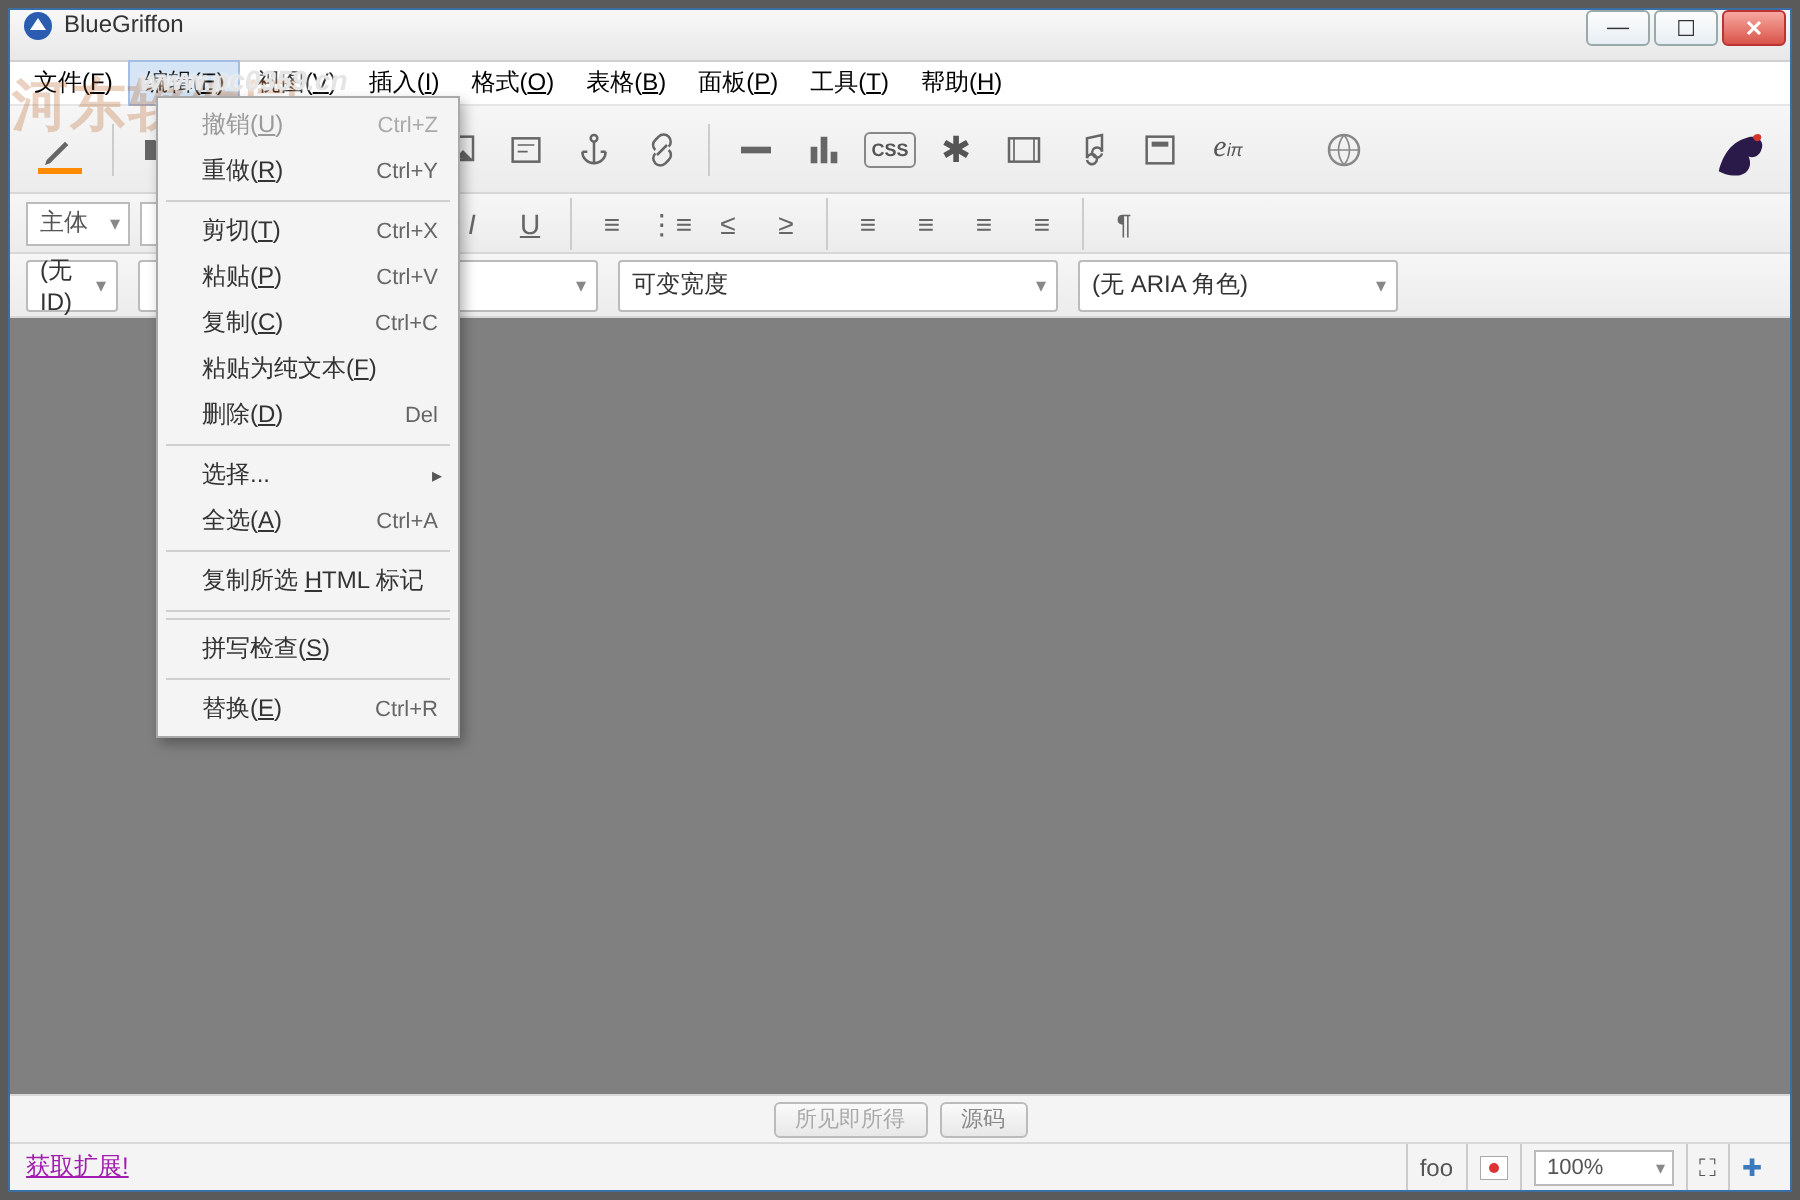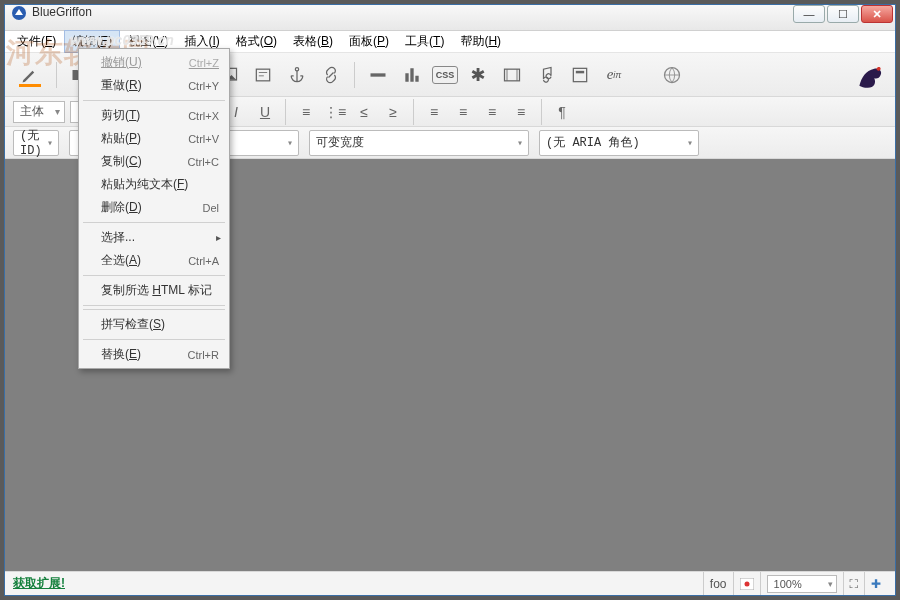--- a/index.html
+++ b/index.html
@@ -30,40 +30,40 @@
 .sep { width:1px; height:26px; background:#ccc; margin: 0 3px; }
 .griffon { margin-left:auto; width:34px; height:34px; display:flex; align-items:center; justify-content:center; }
 
 .formatbar { height: 30px; background: linear-gradient(#f6f6f6,#ececec); border-bottom:1px solid #d8d8d8; display:flex; align-items:center; padding: 0 8px; gap:5px; font-size:12px; }
 .combo { height:22px; border:1px solid #bbb; background:#fff; padding: 0 16px 0 6px; display:flex; align-items:center; font-size:12px; color:#555; position:relative; min-width:50px; }
 .combo::after { content:"▾"; position:absolute; right:4px; color:#888; font-size:10px; }
 .fbtn { width:24px; height:22px; display:flex; align-items:center; justify-content:center; color:#666; font-size:14px; }
 .fbtn.bold{font-weight:bold;} .fbtn.ital{font-style:italic;} .fbtn.uline{text-decoration:underline;}
 
 .propbar { height: 32px; background: linear-gradient(#f6f6f6,#ececec); border-bottom:1px solid #d8d8d8; display:flex; align-items:center; padding: 0 8px; gap:10px; font-size:12px; }
-.wide-combo { height:26px; border:1px solid #bbb; background:#fff; padding:0 18px 0 6px; display:flex; align-items:center; color:#333; position:relative; border-radius:2px;font-family:Liberation Mono, monospace; }
+.wide-combo { height:26px; border:1px solid #bbb; background:#fff; padding:0 18px 0 6px; display:flex; align-items:center; color:#333; position:relative; border-radius:2px; }
 .wide-combo::after { content:"▾"; position:absolute; right:5px; color:#888; font-size:10px; }
 
 .editor { flex:1; background:#808080; position:relative; }
 
 .bottombar { height: 24px; background:#f4f4f4; border-top:1px solid #d8d8d8; display:flex; align-items:center; justify-content:center; gap:6px; }
 .pillbtn { height:18px; padding:0 10px; border:1px solid #bbb; border-radius:3px; background:linear-gradient(#fafafa,#e8e8e8); font-size:11px; color:#888; display:flex; align-items:center; }
 .pillbtn.disabled { color:#aaa; }
 
 .statusbar { height: 24px; background:#f4f4f4; border-top:1px solid #d8d8d8; display:flex; align-items:center; padding: 0 8px; font-size:12px; }
-.statusbar .link { color:#15803d; text-decoration:underline;font-weight:bold; }
+.statusbar .link { color:#a21caf; text-decoration:underline; }
 .statusbar .spacer { flex:1; }
 .statusbar .seg { padding: 0 6px; color:#555; border-left:1px solid #ccc; height:100%; display:flex; align-items:center; gap:4px;}
 .zoomcombo { border:1px solid #bbb; background:#fff; padding:0 16px 0 6px; height:18px; display:flex; align-items:center; position:relative; min-width:70px; font-size:11px;}
 .zoomcombo::after { content:"▾"; position:absolute; right:3px; color:#888; font-size:9px; }
 
 
 .dropdown { position:absolute; top: 48px; left: 78px; width: 152px; background:#f4f4f4; border:1px solid #a9a9a9; box-shadow: 2px 3px 6px rgba(0,0,0,0.3); z-index: 100; font-size:12px; padding: 2px; }
 .dropdown .drow { height: 23px; display:flex; align-items:center; padding: 0 8px 0 20px; color:#333; position:relative; }
-.dropdown .drow.disabled { color:#9a9a9a;text-decoration:underline; }
+.dropdown .drow.disabled { color:#9a9a9a; }
 .dropdown .drow .lbl .mn { text-decoration: underline; }
 .dropdown .drow .sc { margin-left:auto; color:#666; font-size:11px; }
 .dropdown .drow.disabled .sc { color:#aaa; }
 .dropdown .drow .arrow { position:absolute; right:6px; font-size:10px; color:#555; }
 .dropdown .dsep { height:1px; background:#d0d0d0; margin: 3px 2px; }
 
 .icon-svg{width:18px;height:18px;fill:#6a6a6a;}
 </style>
 </head>
 <body>
@@ -220,20 +220,24 @@
 
   <div class="propbar">
     <div class="wide-combo" style="width:46px;">(无 ID)</div>
     <div class="wide-combo" style="width:230px;"></div>
     <div class="wide-combo" style="width:220px;">可变宽度</div>
     <div class="wide-combo" style="width:160px;">(无 ARIA 角色)</div>
   </div>
 
   <div class="editor"></div>
 
+  <div class="bottombar">
+    <div class="pillbtn disabled">所见即所得</div>
+    <div class="pillbtn">源码</div>
+  </div>
 
   <div class="statusbar">
     <span class="link">获取扩展!</span>
     <span class="spacer"></span>
     <span class="seg">foo</span>
     <span class="seg">
         <svg width="14" height="12" viewBox="0 0 14 12">
           <rect width="14" height="12" fill="#fff" stroke="#aaa"></rect>
           <circle cx="7" cy="6" r="2.5" fill="#d33"></circle>
         </svg>

